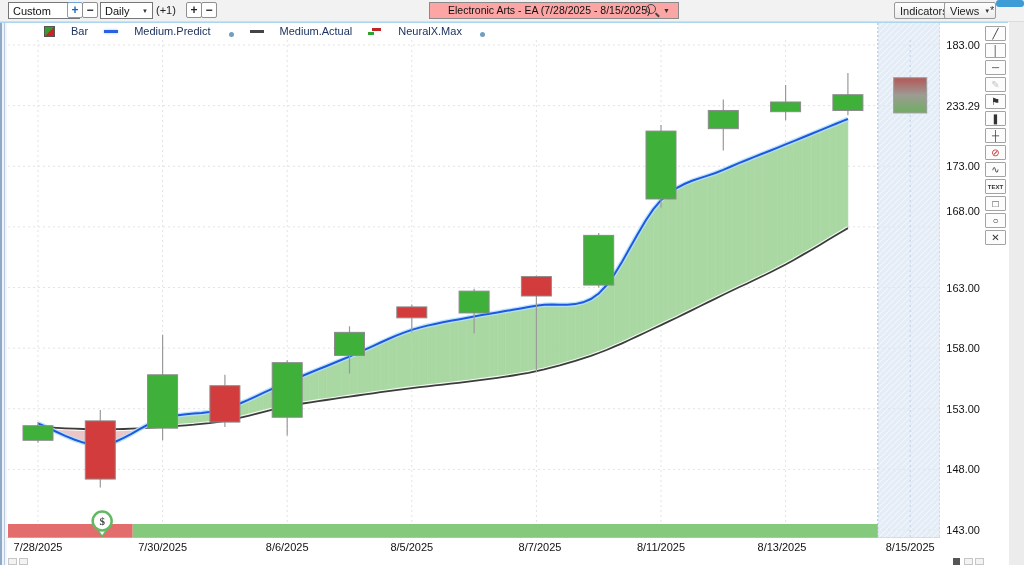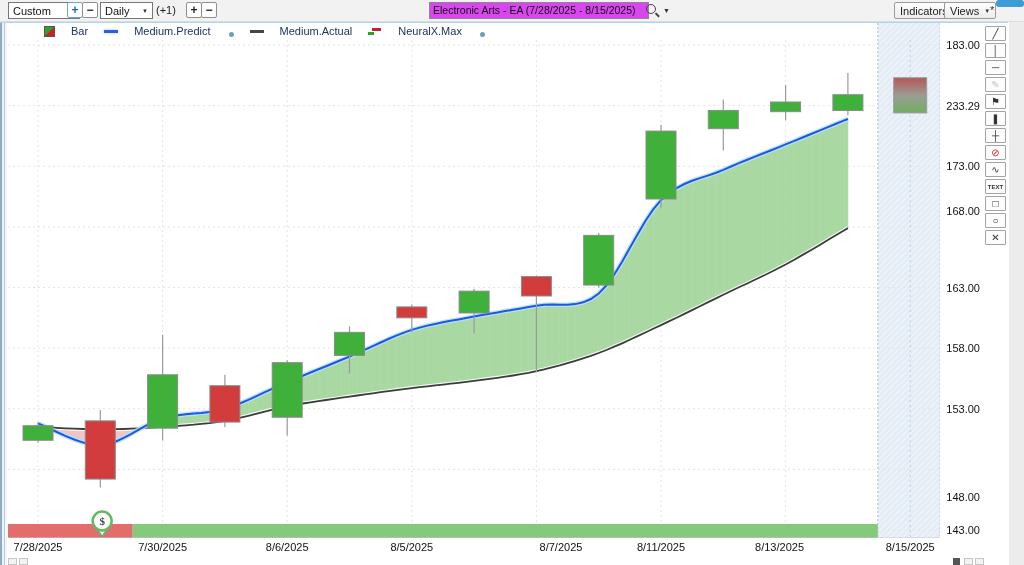--- a/index.html
+++ b/index.html
@@ -12,22 +12,22 @@
   .toolbar{position:absolute;left:0;top:0;width:1024px;height:21px;background:#f2f2f2;
     border-bottom:1px solid #dcdcdc;z-index:6}
   .combo{position:absolute;top:2px;height:17px;background:#fff;border:1px solid #767676;
     font-size:11px;color:#111;display:flex;align-items:center;justify-content:space-between;
     padding:0 4px;box-sizing:border-box}
   .caret{font-size:6px;color:#333;margin-left:3px}
   .tbtn{position:absolute;top:2px;width:16px;height:16px;background:#fff;border:1px solid #8f8f8f;
     font-size:12px;font-weight:bold;line-height:13px;padding:0;color:#222;border-radius:2px;text-align:center}
   .tbtn.blue{color:#1565c0;border-color:#6fa3d8}
   .offset{position:absolute;left:156px;top:4px;font-size:11px;color:#222}
-  .title-box{position:absolute;left:429px;top:2px;width:212px;height:15px;background:#d946ef;
-    border:1px solid #8a8a8a;font-size:10.5px;line-height:15px;padding:0 3px;color:#111;
+  .title-box{position:absolute;left:429px;top:2px;width:212px;height:15px;background:#fca5a5;
+    border:1px solid #8a8a8a;font-size:10.5px;line-height:15px;padding:0 18px;color:#111;
     white-space:nowrap;overflow:hidden}
   .lens{position:absolute;left:646px;top:4px;width:8px;height:8px;border:1.5px solid #444;
     border-radius:50%}
   .lens i{position:absolute;left:8px;top:9px;width:5px;height:1.5px;background:#444;
     transform:rotate(45deg);display:block}
   .caret2{position:absolute;left:663px;top:7px;font-size:7px;color:#333}
   .wbtn{position:absolute;top:2px;height:17px;background:linear-gradient(#fefefe,#ececec);
     border:1px solid #9a9a9a;font-size:11px;color:#222;border-radius:2px;display:flex;
     align-items:center;gap:2px;padding:0 5px;box-sizing:border-box}
   .wbtn .caret{font-size:6px}
@@ -331,31 +331,31 @@
       </span>
     </div>
   <div id="ylabels">
       <div class="ylab" style="top: 16px;">183.00</div>
       <div class="ylab" style="top: 76.625px;">233.29</div>
       <div class="ylab" style="top: 137.25px;">173.00</div>
       <div class="ylab" style="top: 182px; text-align: center;">168.00</div>
       <div class="ylab" style="top: 258.5px;">163.00</div>
       <div class="ylab" style="top: 319.125px;">158.00</div>
       <div class="ylab" style="top: 379.75px;">153.00</div>
-      <div class="ylab" style="top: 440.375px; margin-top: 28px;">148.00</div>
+      <div class="ylab" style="top: 440.375px;">148.00</div>
       <div class="ylab" style="top: 501px;">143.00</div>
     </div>
   <div id="xlabels">
       <div class="xlab" style="left: -9px;">7/28/2025</div>
       <div class="xlab" style="left: 115.6px;">7/30/2025</div>
       <div class="xlab" style="left: 240.2px;">8/6/2025</div>
       <div class="xlab" style="left: 364.8px; text-align: center;">8/5/2025</div>
-      <div class="xlab" style="left: 514px;">8/7/2025</div>
+      <div class="xlab" style="left: 493px;">8/7/2025</div>
       <div class="xlab" style="left: 614px;">8/11/2025</div>
-      <div class="xlab" style="left: 717px; text-align: right;">8/13/2025</div>
+      <div class="xlab" style="left: 735px;">8/13/2025</div>
       <div class="xlab" style="left: 863.2px;">8/15/2025</div>
     </div>
 
   <div class="tools" id="tools">
       <button class="tool">╱</button>
       <button class="tool">│</button>
       <button class="tool">─</button>
       <button class="tool disabled">✎</button>
       <button class="tool">⚑</button>
       <button class="tool">❚</button>

